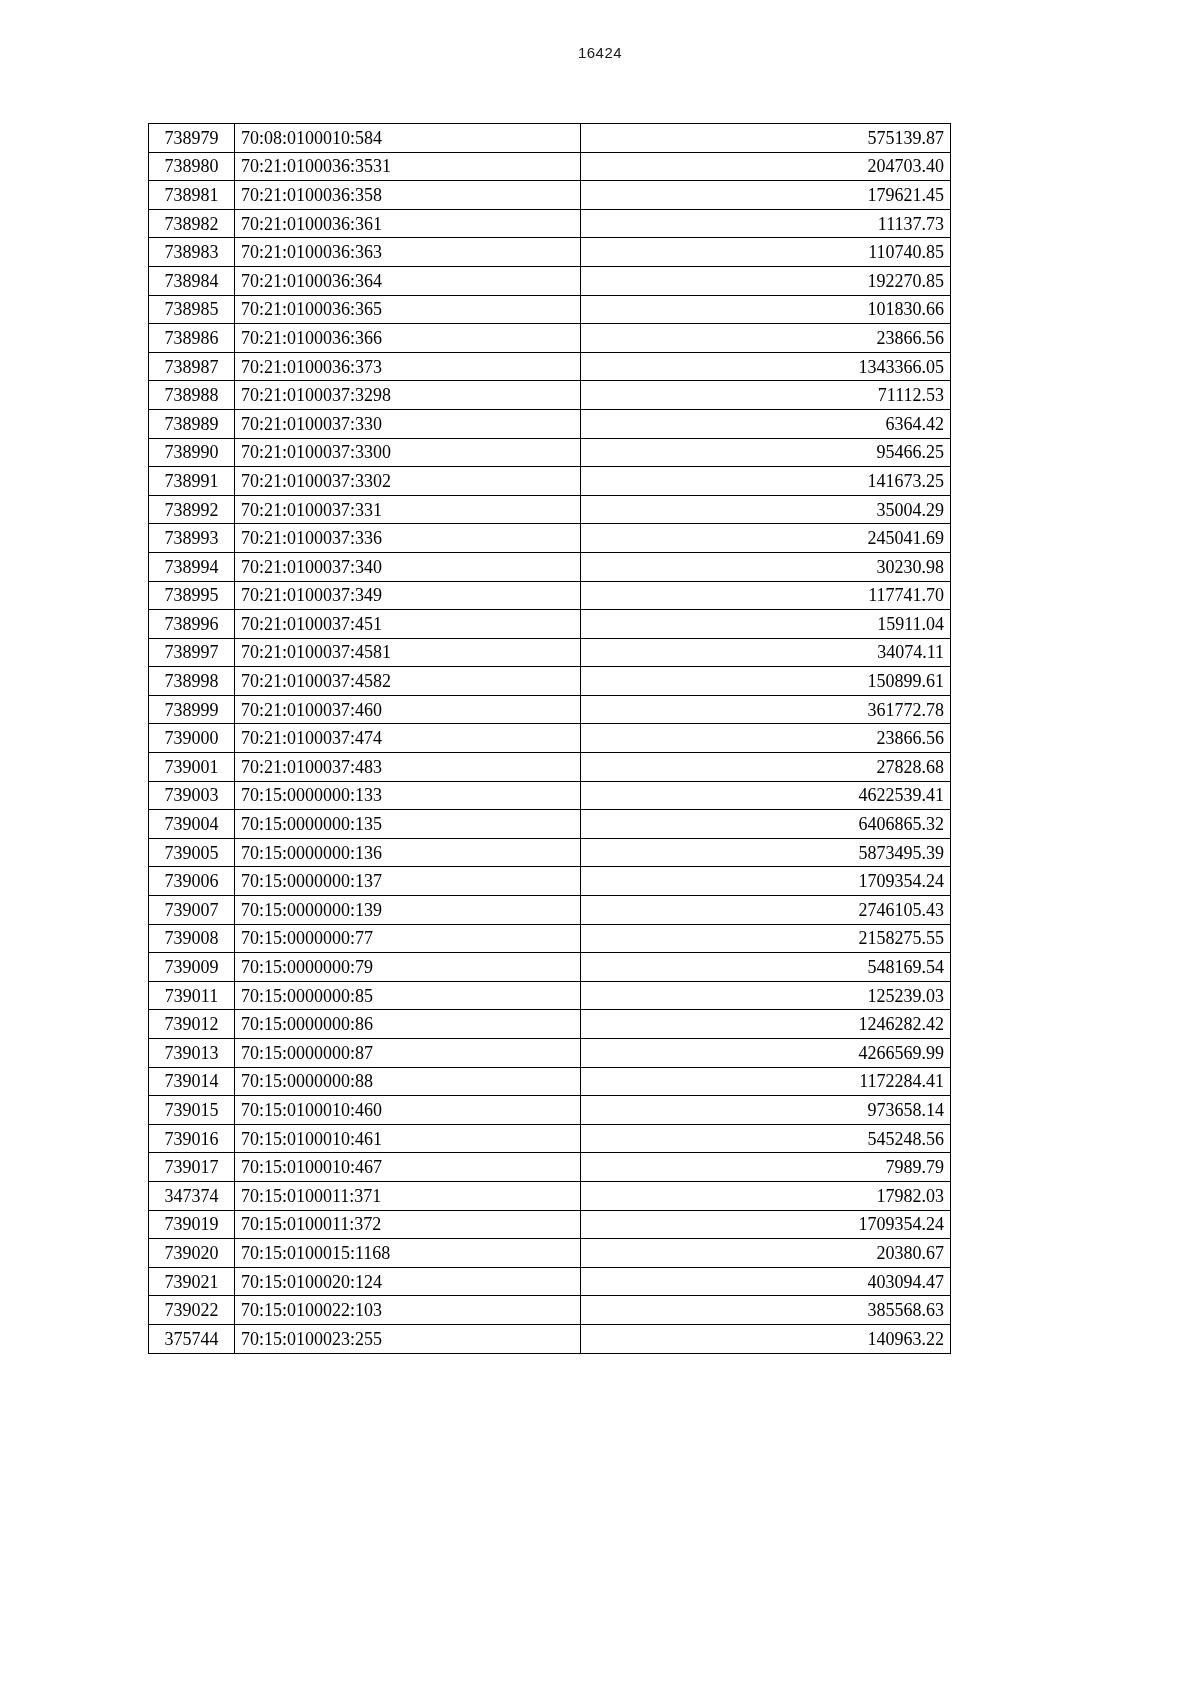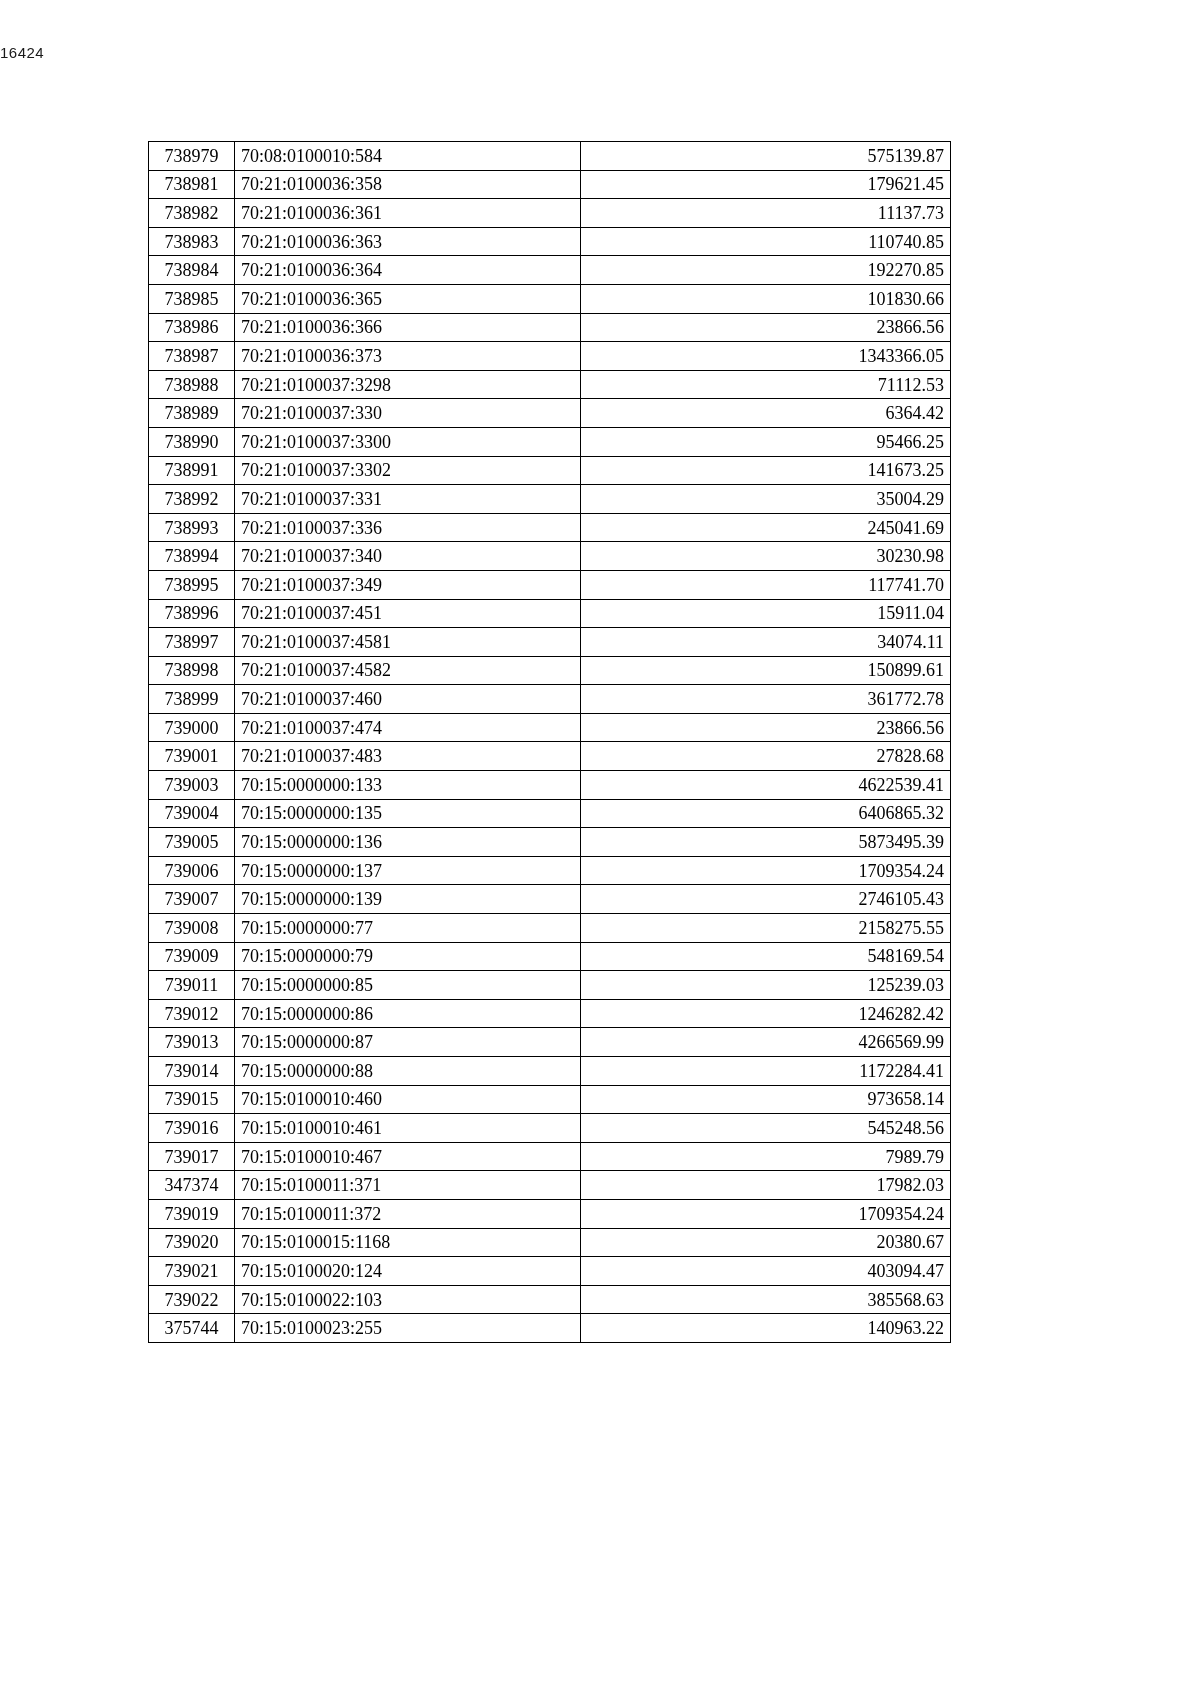--- a/index.html
+++ b/index.html
@@ -10,32 +10,32 @@
   .page {
     position: relative;
     width: 1200px;
     height: 1698px;
     background: #ffffff;
     margin: 0 auto;
     overflow: hidden;
   }
   .page-number {
     padding-top: 44px;
-    text-align: left;
+    text-align: center;
     font-family: "Liberation Sans", sans-serif;
     font-size: 15px;
     color: #1a1a1a;
     letter-spacing: 0.5px;
   }
   table.data-table {
     border-collapse: collapse;
     table-layout: fixed;
     width: 802px;
     margin-left: 148px;
-    margin-top: 80px;
+    margin-top: 62px;
   }
   table.data-table td {
     border: 1.5px solid #000000;
     height: 28.6px;
     font-size: 18px;
     color: #000000;
     white-space: nowrap;
     overflow: hidden;
     padding: 0 6px;
     line-height: 1;
@@ -60,20 +60,25 @@
   <div class="page-number">16424</div>
 
   <table class="data-table">
     <tbody id="table-body">
         <tr>
           <td class="col-id">738979</td>
           <td class="col-code">70:08:0100010:584</td>
           <td class="col-amount">575139.87</td>
         </tr>
         <tr>
+          <td class="col-id">738980</td>
+          <td class="col-code">70:21:0100036:3531</td>
+          <td class="col-amount">204703.40</td>
+        </tr>
+        <tr>
           <td class="col-id">738981</td>
           <td class="col-code">70:21:0100036:358</td>
           <td class="col-amount">179621.45</td>
         </tr>
         <tr>
           <td class="col-id">738982</td>
           <td class="col-code">70:21:0100036:361</td>
           <td class="col-amount">11137.73</td>
         </tr>
         <tr>

